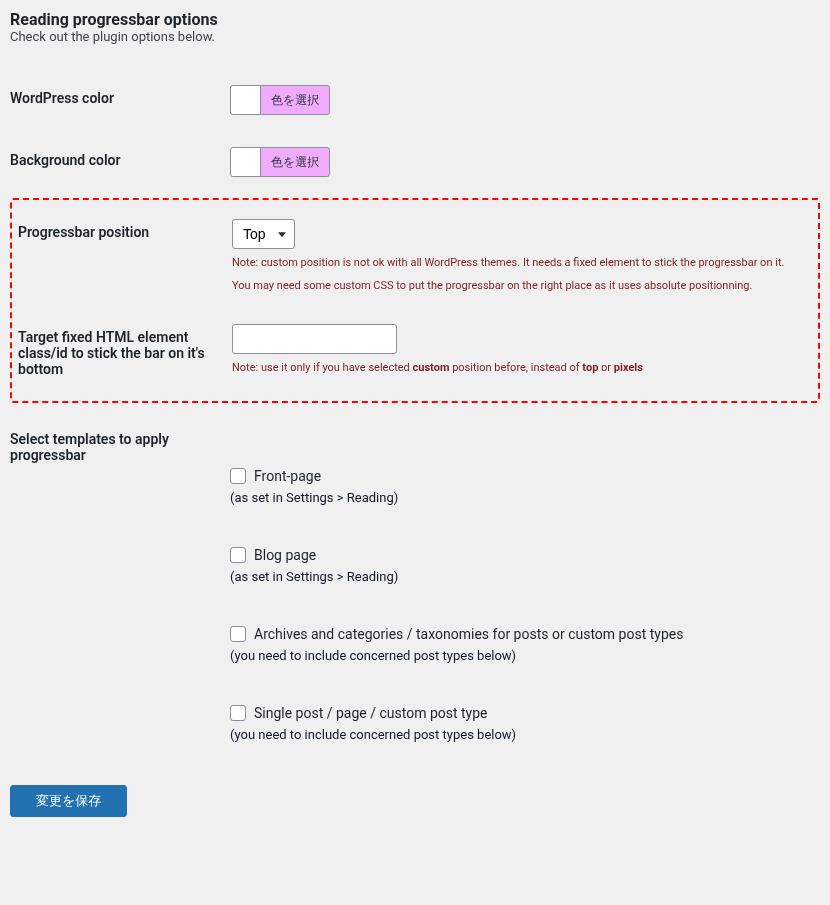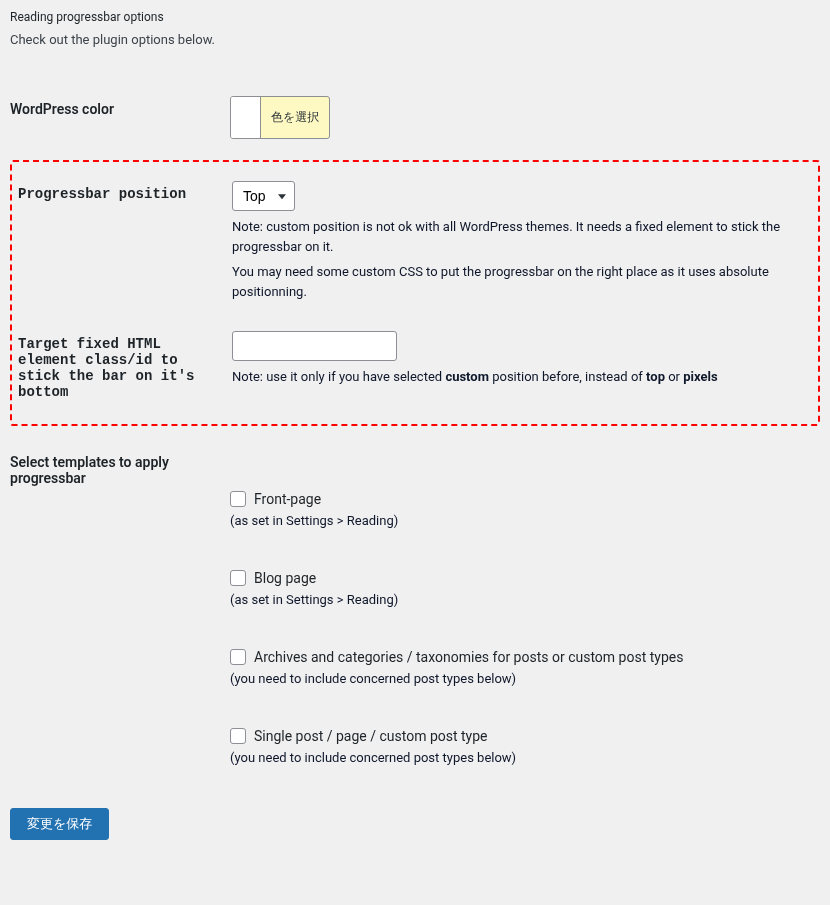--- a/index.html
+++ b/index.html
@@ -5,29 +5,29 @@
     * { box-sizing: border-box; margin: 0; padding: 0; }
     body {
       font-family: -apple-system, BlinkMacSystemFont, "Segoe UI", Roboto, Oxygen, Ubuntu, sans-serif;
       background: #f0f0f1;
       color: #1d2327;
       font-size: 14px;
       padding: 10px;
       width: 830px;
     }
     h2 {
-      font-size: 12px;
-      font-weight: 400;
-      margin-bottom: 8px;
+      font-size: 16px;
+      font-weight: 700;
+      margin-bottom: 0;
       color: #1d2327;
     }
     .subtitle {
       color: #3c434a;
       font-size: 13px;
-      margin-bottom: 34px;
+      margin-bottom: 26px;
     }
     .form-table {
       width: 100%;
       border-collapse: collapse;
     }
     .form-table th {
       text-align: left;
       font-weight: 600;
       font-size: 14px;
       vertical-align: top;
@@ -46,22 +46,22 @@
       border-radius: 3px;
       padding: 2px 8px;
       font-size: 14px;
       background: #fff;
     }
     .color-picker-wrap {
       display: inline-flex;
       align-items: stretch;
       border: 1px solid #8c8f94;
       border-radius: 3px;
-      background: #fef9c3;
-      height: 43px;
+      background: #f0abfc;
+      height: 30px;
       overflow: hidden;
     }
     .color-swatch {
       width: 30px;
       background: #fff;
       border-right: 1px solid #8c8f94;
     }
     .color-label {
       display: flex;
       align-items: center;
@@ -88,27 +88,27 @@
       position: absolute;
       right: 9px;
       top: 50%;
       transform: translateY(-35%);
       border-left: 4px solid transparent;
       border-right: 4px solid transparent;
       border-top: 5px solid #2c3338;
       pointer-events: none;
     }
     .description {
-      color: #0f172a;
-      font-size: 13px;
+      color: #7f1d1d;
+      font-size: 11px;
       margin-top: 6px;
       line-height: 1.5;
     }
     .description strong { font-weight: 700; }
-    .highlight-cell-left { padding-left: 6px !important; font-family: Liberation Mono, monospace; }
+    .highlight-cell-left { padding-left: 6px !important; }
     .highlight-cell-right { padding-right: 6px !important; }
     .checkbox-row {
       display: flex;
       align-items: center;
       margin-bottom: 6px;
       font-size: 14px;
       margin-top: 42px;
     }
     .checkbox-row input[type="checkbox"] {
       width: 16px;
@@ -124,21 +124,21 @@
       color: #0f172a;
       font-size: 13px;
       margin-bottom: 8px;
       margin-left: 0;
     }
     .submit-btn {
       background: #2271b1;
       color: #fff;
       border: 1px solid #2271b1;
       border-radius: 3px;
-      padding: 6px 16px;
+      padding: 6px 25px;
       font-size: 13px;
       cursor: pointer;
       margin-top: 20px;
       text-align: center;
     }
     .highlight-block {
       border: 2px dashed #ff0000;
       border-radius: 3px;
       padding: 4px 0;
       margin: 4px 0 8px 0;
@@ -159,20 +159,29 @@
     <tr>
       <th>WordPress color</th>
       <td>
         <span class="color-picker-wrap">
           <span class="color-swatch"></span>
           <span class="color-label">色を選択</span>
         </span>
       </td>
     </tr>
 
+    <tr>
+      <th>Background color</th>
+      <td>
+        <span class="color-picker-wrap">
+          <span class="color-swatch"></span>
+          <span class="color-label">色を選択</span>
+        </span>
+      </td>
+    </tr>
 
   </tbody>
 </table>
 
 <div class="highlight-block">
   <table class="form-table">
     <tbody>
       <tr>
         <th class="highlight-cell-left">Progressbar position</th>
         <td class="highlight-cell-right">

